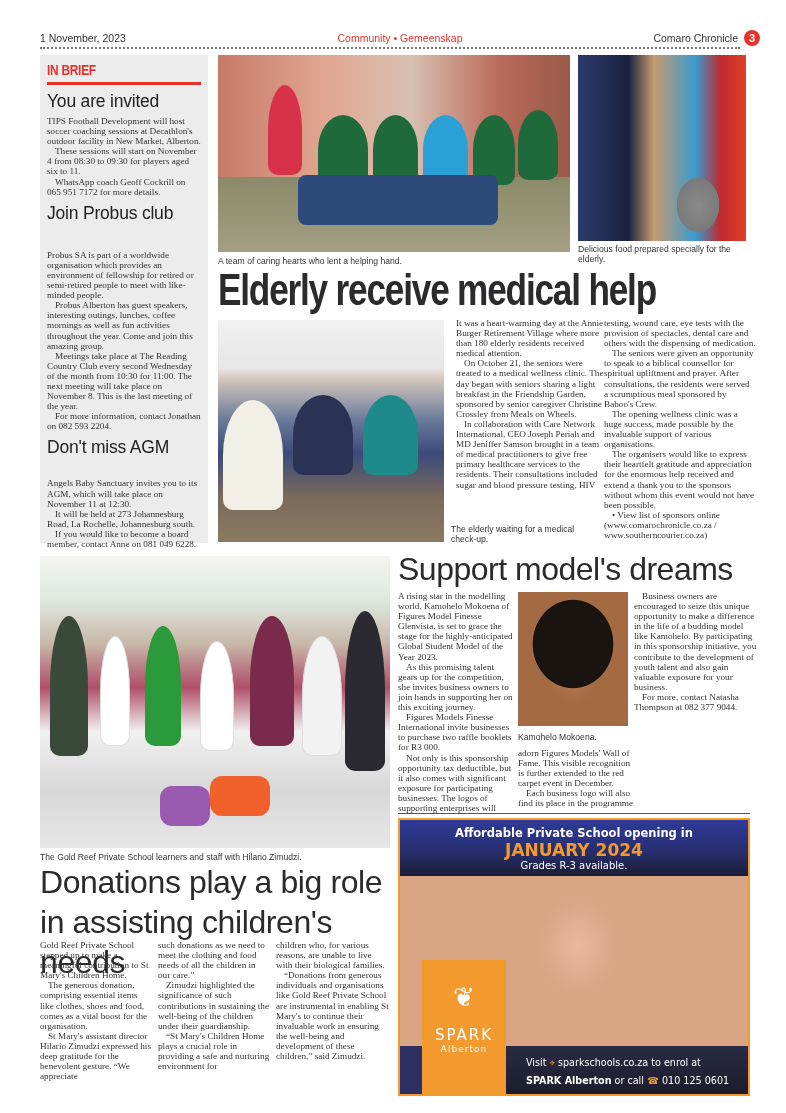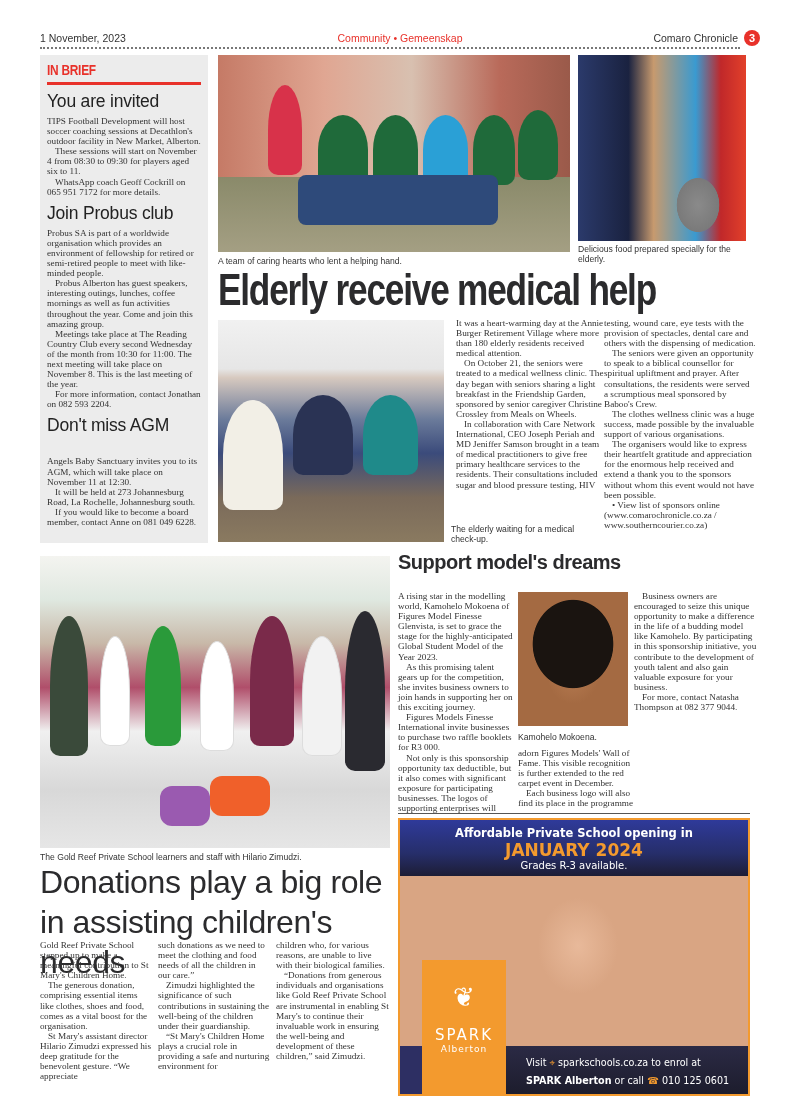--- a/index.html
+++ b/index.html
@@ -45,21 +45,21 @@
       radial-gradient(ellipse 42px 46px at 55px 52px, #1a1410 0%, #1a1410 95%, transparent 97%),
       radial-gradient(ellipse 26px 30px at 55px 82px, #b57a50 0%, #a46a42 100%),
       linear-gradient(180deg, #2aa8dc 0%, #1d9ed6 70%, #d8234a 72%, #c81e40 100%); }
 
   .photo .shape { position: absolute; border-radius: 50% 50% 10px 10px; }
 
   .caption { font-family: "Liberation Sans", sans-serif; font-size: 8.6px; color: #333; line-height: 10px; }
 
   
   .hl-elderly { left: 218px; top: 266px; width: 540px; font-family: "Liberation Sans", sans-serif; font-weight: bold; font-size: 44px; line-height: 48px; color: #2b2b2d; letter-spacing: -1.5px; transform: scaleX(0.8); transform-origin: left; white-space: nowrap; }
-  .hl-model { left: 398px; top: 551px; font-family: "Liberation Sans", sans-serif; font-size: 20px; color: #2b2b2d; letter-spacing: -0.5px; white-space: nowrap; font-weight: bold; }
+  .hl-model { left: 398px; top: 551px; font-family: "Liberation Sans", sans-serif; font-size: 32px; color: #2b2b2d; letter-spacing: -0.5px; white-space: nowrap; }
   .hl-don { left: 40px; top: 862px; width: 352px; font-family: "Liberation Sans", sans-serif; font-size: 32px; line-height: 40px; color: #2b2b2d; letter-spacing: -0.4px; }
 
   .col { font-size: 9.2px; line-height: 10.1px; color: #333; text-align: left; }
   .col .ind { text-indent: 8px; }
 
   .hrule { height: 1px; background: #555; }
 
   
   .ad { left: 398px; top: 818px; width: 352px; height: 278px; border: 2px solid #f39a2e; background: #2d2f63; overflow: hidden; }
   .ad .top { position: absolute; left: 0; top: 0; width: 100%; height: 56px; background: linear-gradient(180deg, #2f3a9a 0%, #262e6a 60%, #1d1d35 100%); text-align: center; font-family: "DejaVu Sans", sans-serif; }
@@ -93,21 +93,21 @@
 
 <div class="abs brief">
   <span class="tag">IN BRIEF</span>
   <div class="tag-rule"></div>
 
   <h3>You are invited</h3>
   <p>TIPS Football Development will host soccer coaching sessions at Decathlon's outdoor facility in New Market, Alberton.</p>
   <p class="ind">These sessions will start on November 4 from 08:30 to 09:30 for players aged six to 11.</p>
   <p class="ind">WhatsApp coach Geoff Cockrill on 065 951 7172 for more details.</p>
 
-  <h3 style="margin-top:6px;margin-bottom:4px;">Join Probus club</h3>
+  <h3 style="margin-top:6px;margin-bottom:26px;">Join Probus club</h3>
   <p>Probus SA is part of a worldwide organisation which provides an environment of fellowship for retired or semi-retired people to meet with like-minded people.</p>
   <p class="ind">Probus Alberton has guest speakers, interesting outings, lunches, coffee mornings as well as fun activities throughout the year. Come and join this amazing group.</p>
   <p class="ind">Meetings take place at The Reading Country Club every second Wednesday of the month from 10:30 for 11:00. The next meeting will take place on November 8. This is the last meeting of the year.</p>
   <p class="ind">For more information, contact Jonathan on 082 593 2204.</p>
 
   <h3 style="margin-top:6px;margin-bottom:20px;">Don't miss AGM</h3>
   <p>Angels Baby Sanctuary invites you to its AGM, which will take place on November 11 at 12:30.</p>
   <p class="ind">It will be held at 273 Johannesburg Road, La Rochelle, Johannesburg south.</p>
   <p class="ind">If you would like to become a board member, contact Anne on 081 049 6228.</p>
 </div>
@@ -136,21 +136,21 @@
 <div class="abs caption" style="left:451px;top:524px;width:150px;">The elderly waiting for a medical check-up.</div>
 
 <div class="abs col" style="left:456px;top:318px;width:148px;">
   <p>It was a heart-warming day at the Annie Burger Retirement Village where more than 180 elderly residents received medical attention.</p>
   <p class="ind">On October 21, the seniors were treated to a medical wellness clinic. The day began with seniors sharing a light breakfast in the Friendship Garden, sponsored by senior caregiver Christine Crossley from Meals on Wheels.</p>
   <p class="ind">In collaboration with Care Network International, CEO Joseph Periah and MD Jeniffer Samson brought in a team of medical practitioners to give free primary healthcare services to the residents. Their consultations included sugar and blood pressure testing, HIV</p>
 </div>
 <div class="abs col" style="left:604px;top:318px;width:152px;">
   <p>testing, wound care, eye tests with the provision of spectacles, dental care and others with the dispensing of medication.</p>
   <p class="ind">The seniors were given an opportunity to speak to a biblical counsellor for spiritual upliftment and prayer. After consultations, the residents were served a scrumptious meal sponsored by Baboo's Crew.</p>
-  <p class="ind">The clothes wellness clinic was a huge success, made possible by the invaluable support of various organisations.</p>
+  <p class="ind">The opening wellness clinic was a huge success, made possible by the invaluable support of various organisations.</p>
   <p class="ind">The organisers would like to express their heartfelt gratitude and appreciation for the enormous help received and extend a thank you to the sponsors without whom this event would not have been possible.</p>
   <p class="ind">• View list of sponsors online (www.comarochronicle.co.za / www.southerncourier.co.za)</p>
 </div>
 
 <div class="abs photo ph-school">
   <div class="shape" style="left:10px;top:60px;width:38px;height:140px;background:#3a4a3a;"></div>
   <div class="shape" style="left:60px;top:80px;width:30px;height:110px;background:#ffffff;border:1px solid #ddd;"></div>
   <div class="shape" style="left:105px;top:70px;width:36px;height:120px;background:#2a9a3a;"></div>
   <div class="shape" style="left:160px;top:85px;width:34px;height:110px;background:#ffffff;border:1px solid #ddd;"></div>
   <div class="shape" style="left:210px;top:60px;width:44px;height:130px;background:#7a2a4a;"></div>

